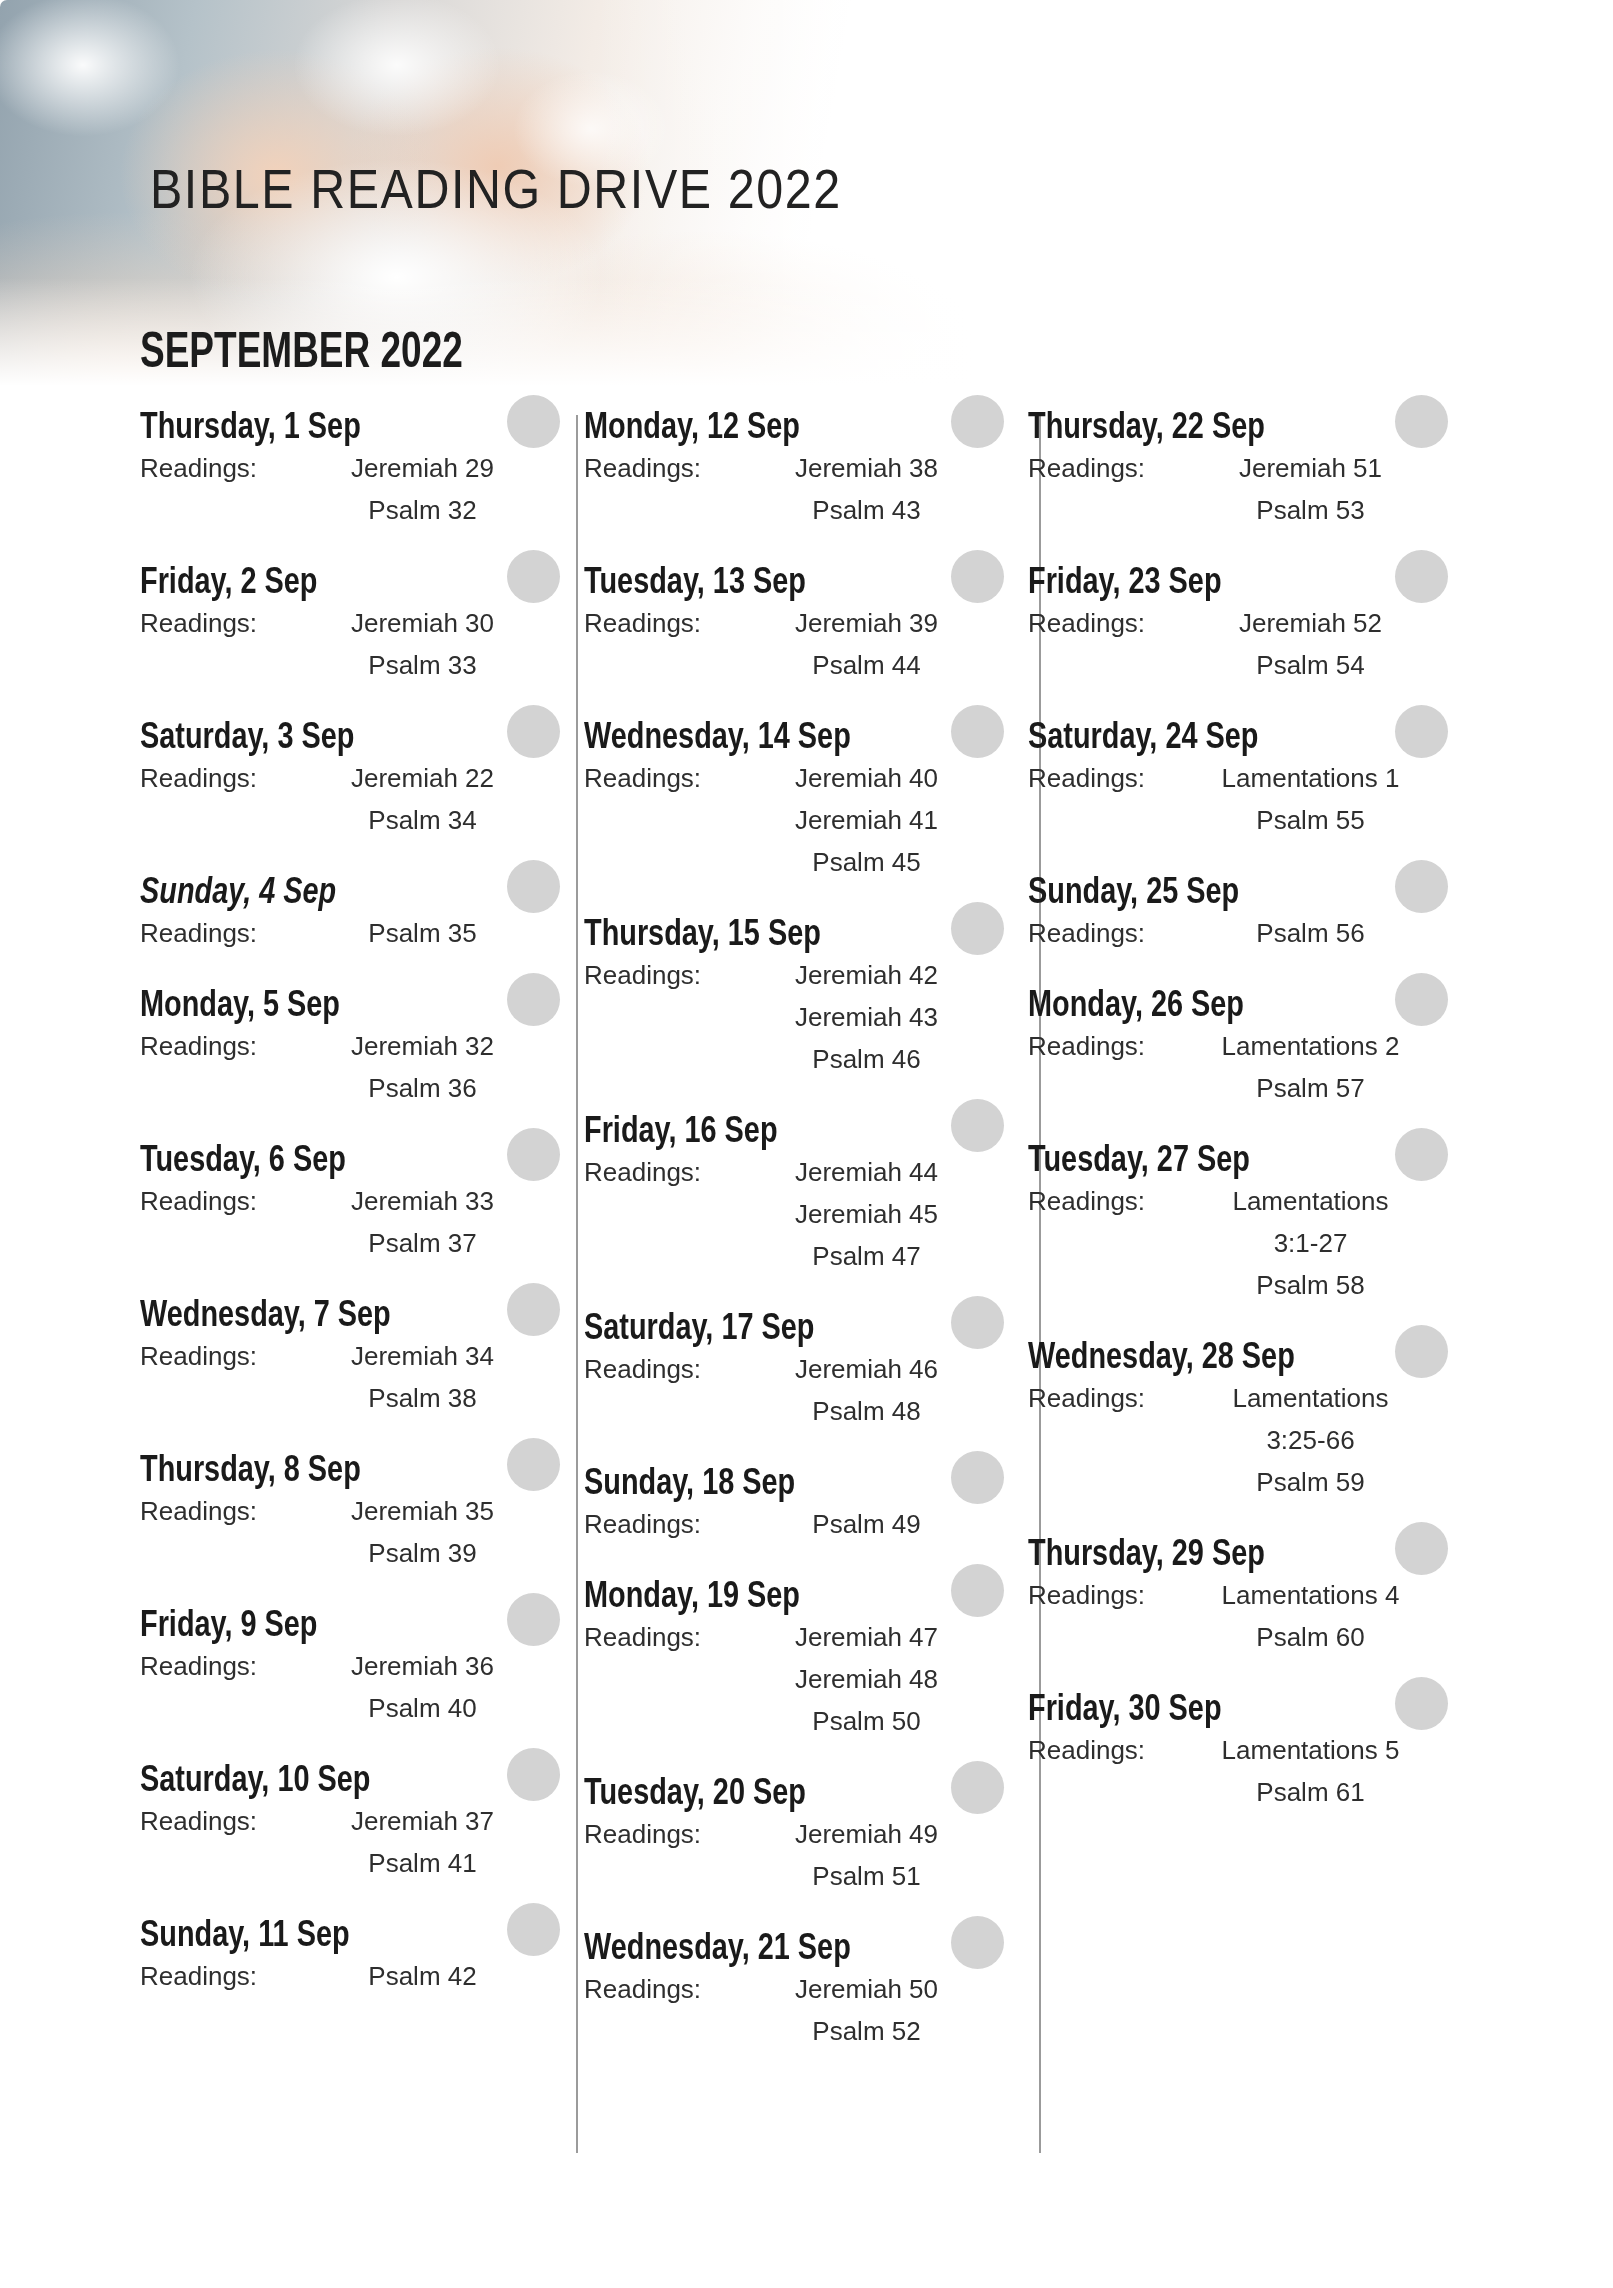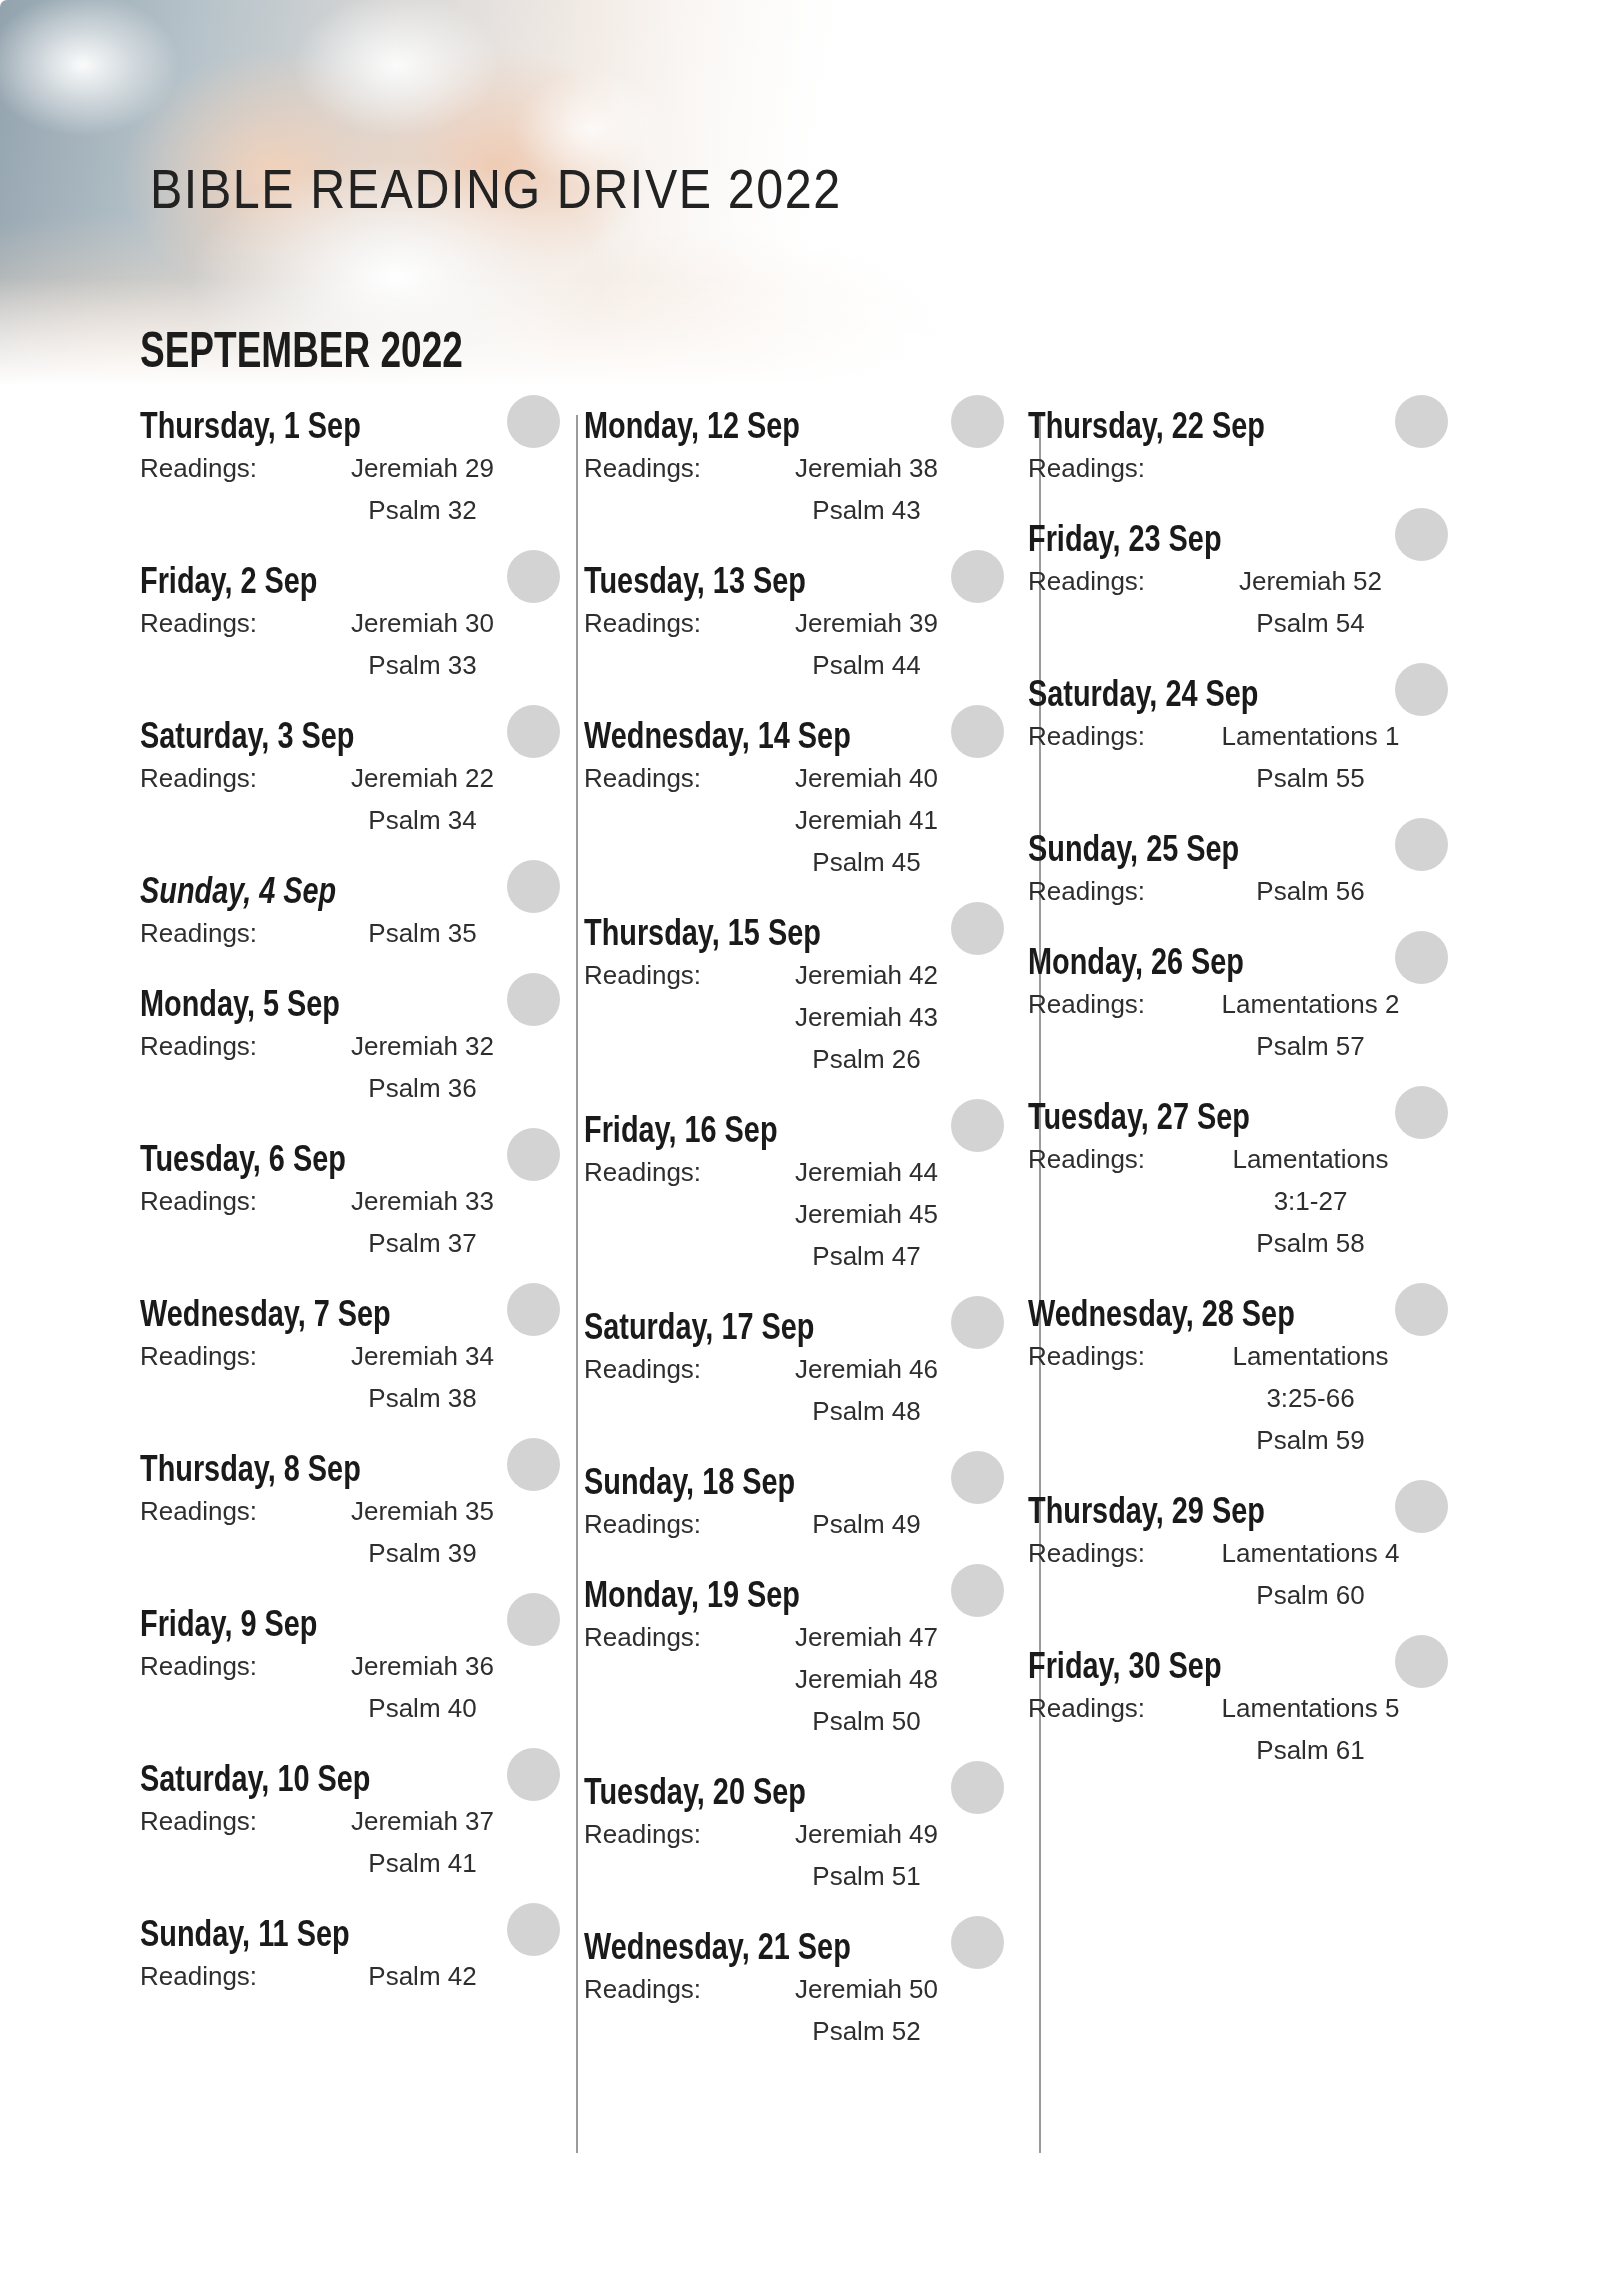--- a/index.html
+++ b/index.html
@@ -242,21 +242,21 @@
   </div>
 
   <div class="entry">
     <span class="circle"></span>
     <div class="day">Thursday, 15 Sep</div>
     <div class="readings">
       <span class="rlabel">Readings:</span>
       <span class="refs">
               <span class="ref">Jeremiah 42</span>
               <span class="ref">Jeremiah 43</span>
-              <span class="ref">Psalm 26</span>
+              <span class="ref">Psalm 46</span>
             </span>
     </div>
   </div>
 
   <div class="entry">
     <span class="circle"></span>
     <div class="day">Friday, 16 Sep</div>
     <div class="readings">
       <span class="rlabel">Readings:</span>
       <span class="refs">
@@ -326,20 +326,24 @@
             </span>
     </div>
   </div>
 </div>
     <div class="column">
   <div class="entry">
     <span class="circle"></span>
     <div class="day">Thursday, 22 Sep</div>
     <div class="readings">
       <span class="rlabel">Readings:</span>
+      <span class="refs">
+              <span class="ref">Jeremiah 51</span>
+              <span class="ref">Psalm 53</span>
+            </span>
     </div>
   </div>
 
   <div class="entry">
     <span class="circle"></span>
     <div class="day">Friday, 23 Sep</div>
     <div class="readings">
       <span class="rlabel">Readings:</span>
       <span class="refs">
               <span class="ref">Jeremiah 52</span>

